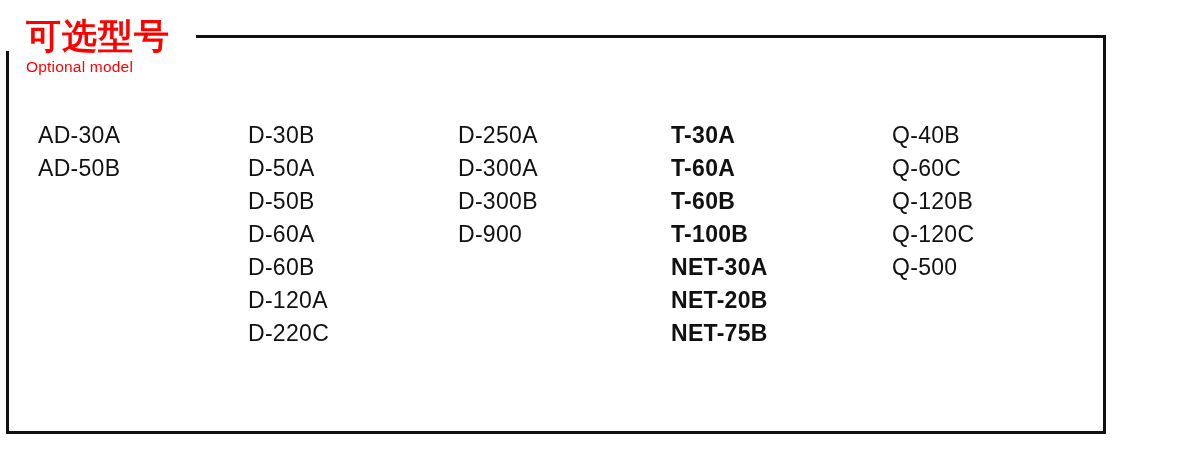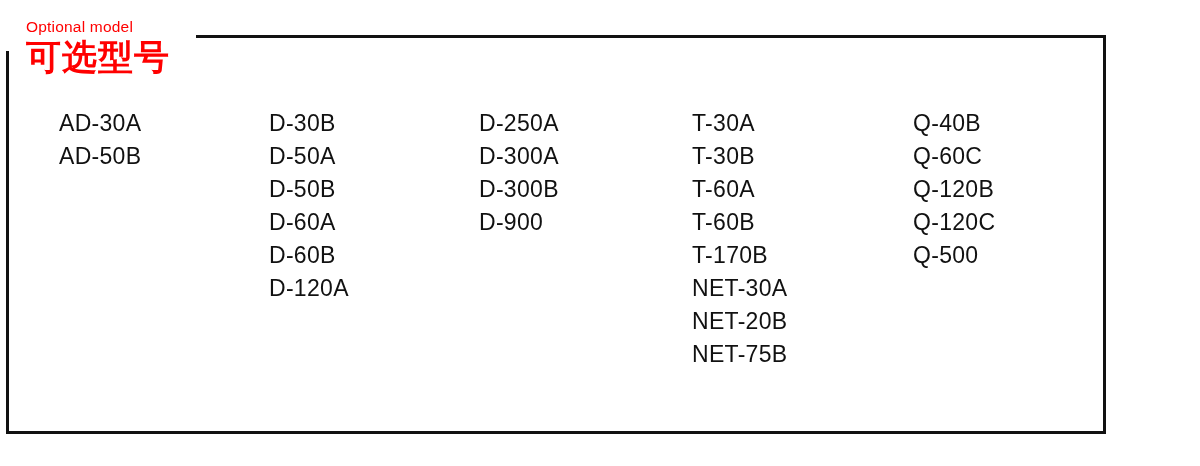--- a/index.html
+++ b/index.html
@@ -81,80 +81,79 @@
 
   
   #model-columns {
     position: absolute;
     left: 0;
     top: 107px;
     width: 1200px;
   }
   .model-column {
     position: absolute;
-    top: 0;
-    margin-left: 21px;
+    top: 12px;
   }
   .model-item {
     font-family: "Liberation Sans", sans-serif;
     font-size: 23px;
     color: #111111;
     line-height: 33px;
     height: 33px;
     white-space: nowrap;
     letter-spacing: 0.3px;
   }
 
   
   .model-column[data-col="0"] { left: 38px; }
   .model-column[data-col="1"] { left: 248px; }
   .model-column[data-col="2"] { left: 458px; }
-  .model-column[data-col="3"] { left: 671px; }
+  .model-column[data-col="3"] { left: 671px; font-weight: bold; }
   .model-column[data-col="4"] { left: 892px; }
 </style>
 </head>
 <body>
 
 <div id="spec-panel">
 
   <div class="frame-line" id="frame-top"></div>
   <div class="frame-line" id="frame-right"></div>
   <div class="frame-line" id="frame-bottom"></div>
   <div class="frame-line" id="frame-left"></div>
 
   <div id="title-block">
+    <div id="title-cn">可选型号</div>
     <div id="title-en">Optional model</div>
-    <div id="title-cn">可选型号</div>
   </div>
 
   <div id="model-columns">
       <div class="model-column" data-col="0">
         <div class="model-item">AD-30A</div>
         <div class="model-item">AD-50B</div>
       </div>
       <div class="model-column" data-col="1">
         <div class="model-item">D-30B</div>
         <div class="model-item">D-50A</div>
         <div class="model-item">D-50B</div>
         <div class="model-item">D-60A</div>
         <div class="model-item">D-60B</div>
         <div class="model-item">D-120A</div>
+        <div class="model-item">D-220C</div>
       </div>
       <div class="model-column" data-col="2">
         <div class="model-item">D-250A</div>
         <div class="model-item">D-300A</div>
         <div class="model-item">D-300B</div>
         <div class="model-item">D-900</div>
       </div>
       <div class="model-column" data-col="3">
         <div class="model-item">T-30A</div>
-        <div class="model-item">T-30B</div>
         <div class="model-item">T-60A</div>
         <div class="model-item">T-60B</div>
-        <div class="model-item">T-170B</div>
+        <div class="model-item">T-100B</div>
         <div class="model-item">NET-30A</div>
         <div class="model-item">NET-20B</div>
         <div class="model-item">NET-75B</div>
       </div>
       <div class="model-column" data-col="4">
         <div class="model-item">Q-40B</div>
         <div class="model-item">Q-60C</div>
         <div class="model-item">Q-120B</div>
         <div class="model-item">Q-120C</div>
         <div class="model-item">Q-500</div>

